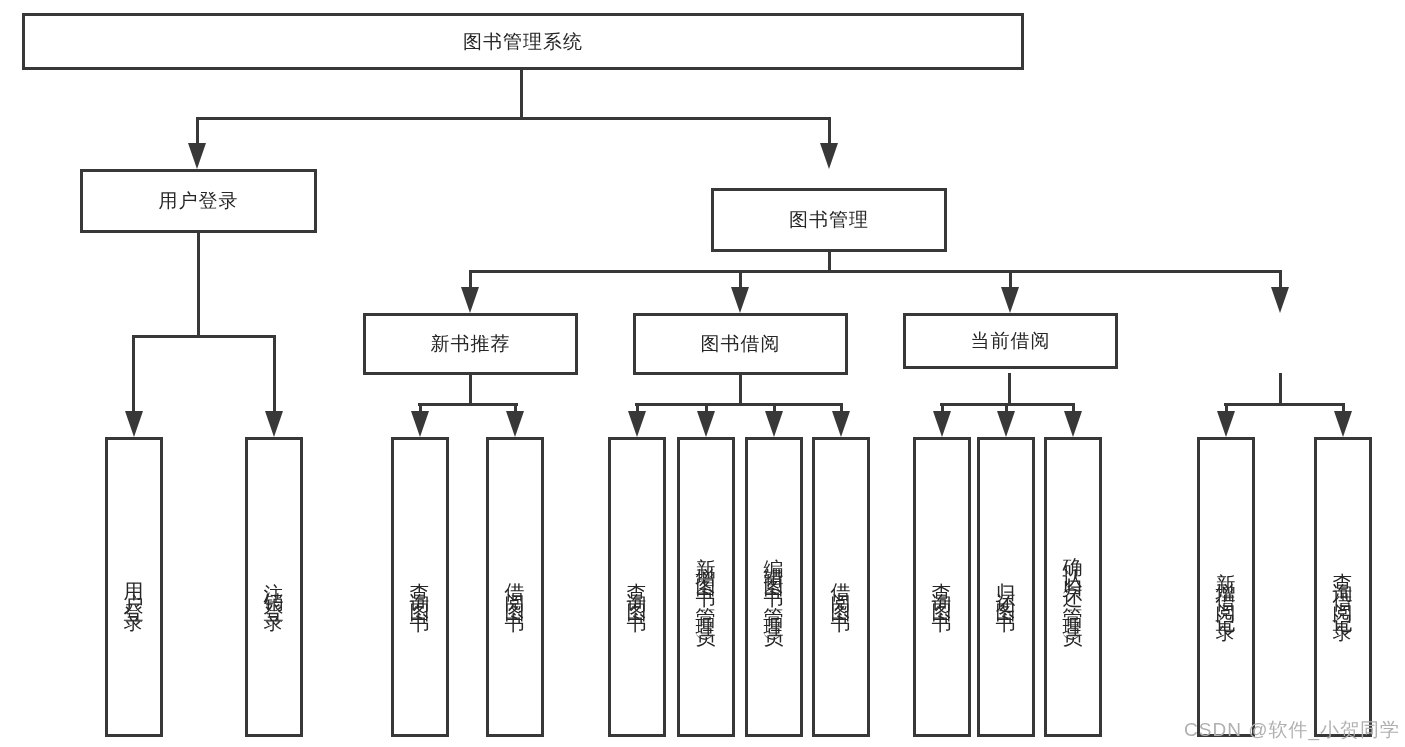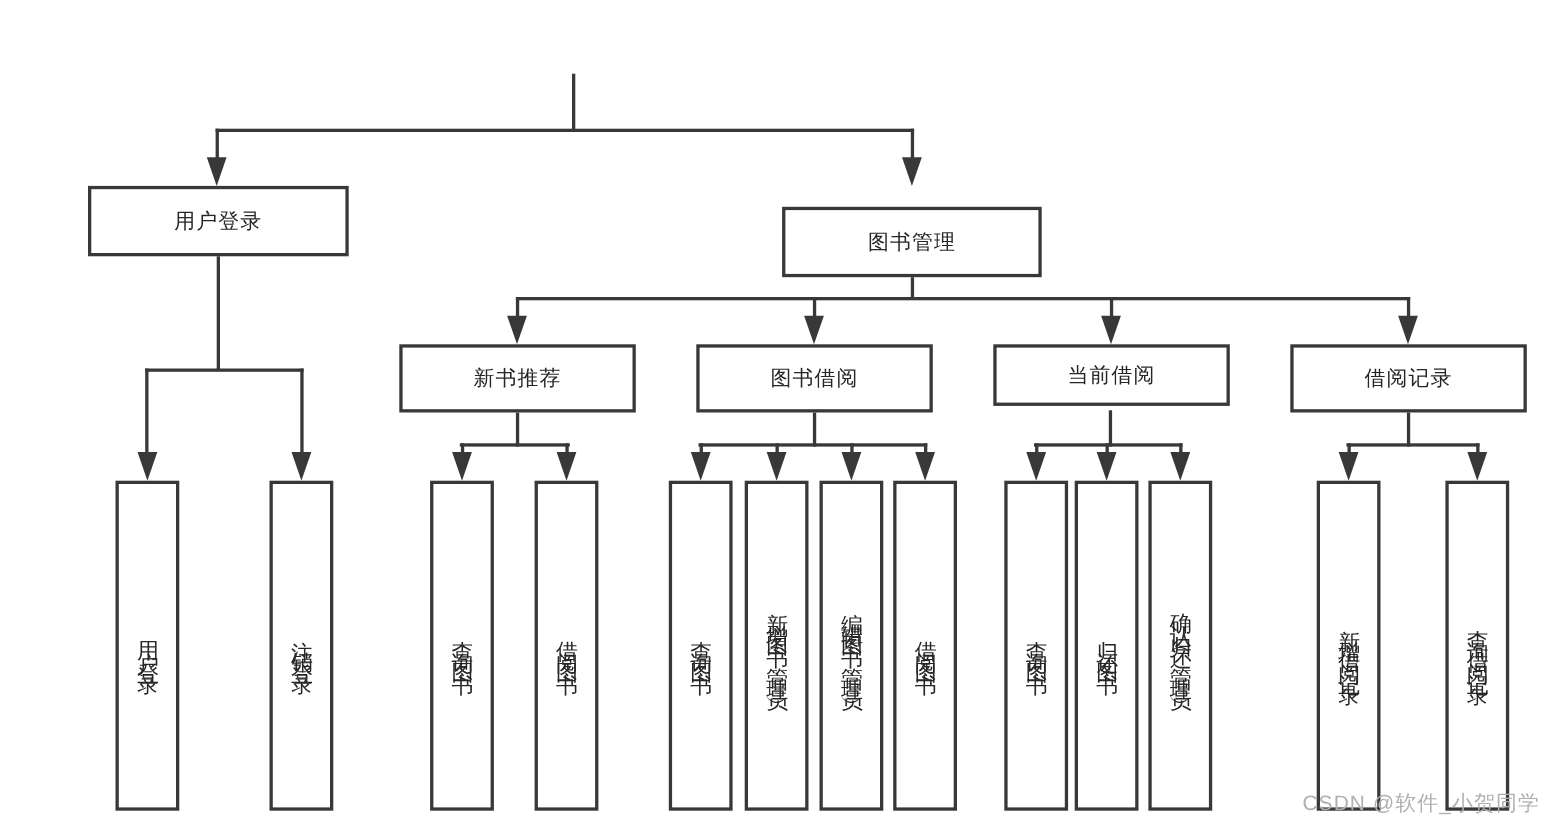--- a/index.html
+++ b/index.html
@@ -121,40 +121,40 @@
     <div class="arrow" style="left:1064px; top:411px;"></div>
 
     <div class="line" style="left:1279px; top:373px; width:3px; height:33px;"></div>
     <div class="line" style="left:1224px; top:403px; width:121px; height:3px;"></div>
     <div class="line" style="left:1225px; top:403px; width:3px; height:11px;"></div>
     <div class="line" style="left:1342px; top:403px; width:3px; height:11px;"></div>
     <div class="arrow" style="left:1217px; top:411px;"></div>
     <div class="arrow" style="left:1334px; top:411px;"></div>
   </div>
 
+  <div class="node" style="left:22px; top:13px; width:1002px; height:57px;">
+    <span class="hlabel">图书管理系统</span>
+  </div>
 
   <div class="node" style="left:80px; top:169px; width:237px; height:64px;">
     <span class="hlabel">用户登录</span>
   </div>
   <div class="node" style="left:711px; top:169px; width:236px; height:64px;margin-top:19px;">
     <span class="hlabel">图书管理</span>
   </div>
 
   <div class="node" style="left:363px; top:313px; width:215px; height:62px;">
     <span class="hlabel">新书推荐</span>
   </div>
   <div class="node" style="left:633px; top:313px; width:215px; height:62px;">
     <span class="hlabel">图书借阅</span>
   </div>
   <div class="node" style="left:903px; top:313px; width:215px; height:56px;text-align:center;">
     <span class="hlabel">当前借阅</span>
   </div>
-  <div class="node" style="left:1173px; top:313px; width:215px; height:62px;">
-    <span class="hlabel">借阅记录</span>
-  </div>
 
   <div class="node" style="left:105px; top:437px; width:58px; height:300px;">
     <span class="leaf-label">用户登录</span>
   </div>
   <div class="node" style="left:245px; top:437px; width:58px; height:300px;">
     <span class="leaf-label">注销登录</span>
   </div>
 
   <div class="node" style="left:391px; top:437px; width:58px; height:300px;">
     <span class="leaf-label">查询图书</span>

